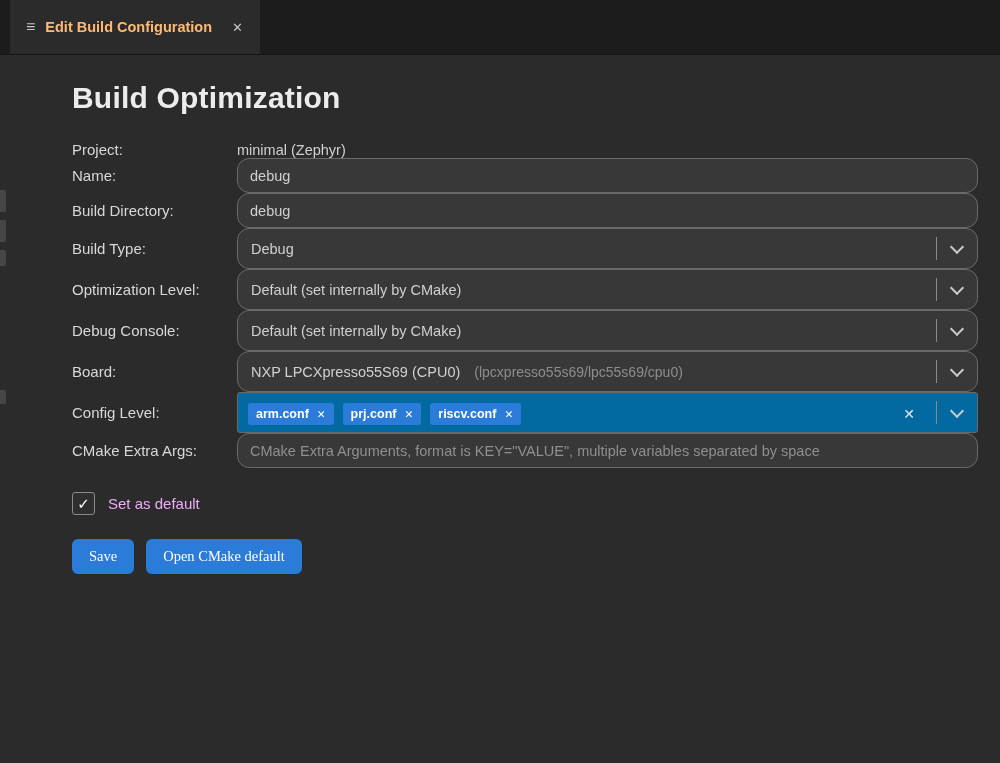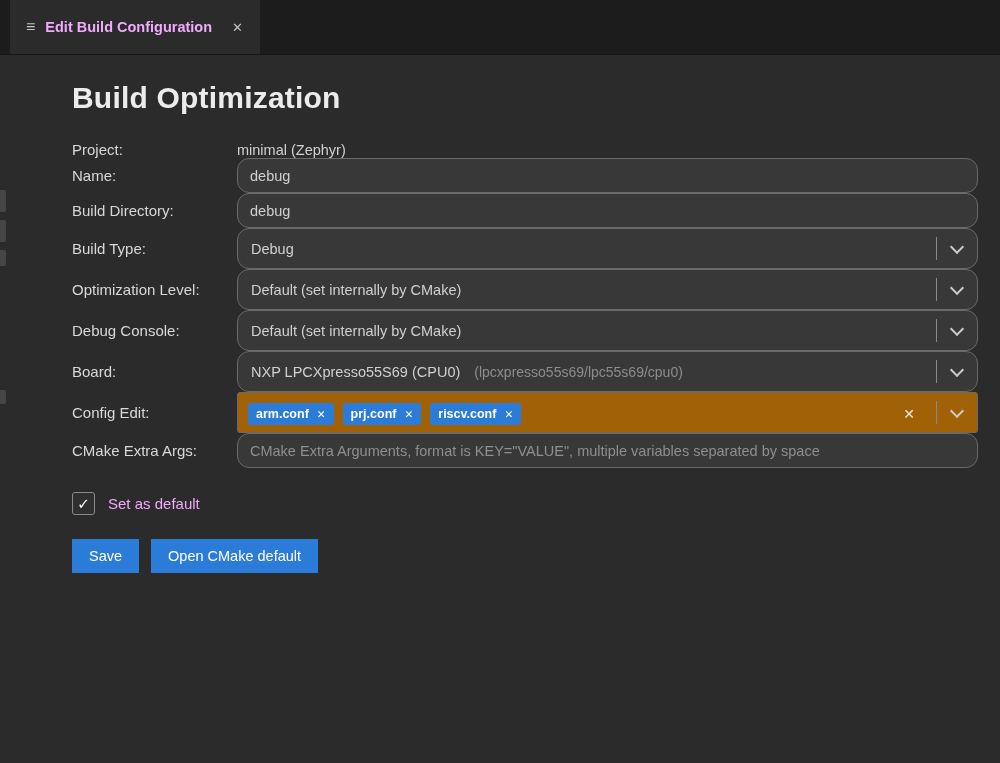--- a/index.html
+++ b/index.html
@@ -24,21 +24,21 @@
     margin-left: 10px;
     background: #2b2b2b;
     display: flex;
     align-items: center;
     gap: 10px;
     padding: 0 14px 0 16px;
     min-width: 250px;
     cursor: pointer;
   }
   .tab-menu-icon { color: #c5c5c5; font-size: 16px; line-height: 1; }
-  .tab-title { color: #f0abfc; font-size: 14.5px; font-weight: 700; white-space: nowrap; text-align: right; }
+  .tab-title { color: #fdba74; font-size: 14.5px; font-weight: 700; white-space: nowrap; text-align: right; }
   .tab-close { color: #c5c5c5; font-size: 13px; margin-left: 10px; cursor: pointer; }
 
   
   .edge-mark { position: absolute; left: 0; width: 6px; background: #464646; border-radius: 0 2px 2px 0; }
   .em1 { top: 190px; height: 22px; }
   .em2 { top: 220px; height: 22px; }
   .em3 { top: 250px; height: 16px; }
   .em4 { top: 390px; height: 14px; }
 
   
@@ -105,21 +105,21 @@
   .board-detail { color: #8d8d8d; font-size: 14px; margin-left: 14px; }
 
   
   .multiselect {
     position: relative;
     height: 41px;
     display: flex;
     align-items: center;
     gap: 9px;
     padding: 2px 90px 0 10px;
-    background: #a16207;
+    background: #0369a1;
     border: 1px solid #6a6a6a;
     border-radius: 3px;
   }
   .chip {
     background: #2b7cd9;
     color: #ffffff;
     display: flex;
     align-items: center;
     gap: 8px;
     padding: 4px 8px;
@@ -152,23 +152,23 @@
   }
   .checkbox-label { font-size: 15px; color: #f0abfc; }
 
   
   .button-row { display: flex; gap: 12px; margin-top: 24px; }
   .btn {
     background: #2b7cd9;
     border: none;
     color: #ffffff;
     font-size: 14.5px;
-    font-family: Liberation Sans, sans-serif;
+    font-family: Liberation Serif, serif;
     padding: 9px 17px;
-    border-radius: 0;
+    border-radius: 6px;
     cursor: pointer;
   }
 
   
   .r-project        { margin-top: 0; }
   .r-name           { margin-top: 24px; }
   .r-builddir       { margin-top: 18px; }
   .r-buildtype      { margin-top: 20px; }
   .r-optlevel       { margin-top: 24px; }
   .r-debugconsole   { margin-top: 23px; }
@@ -241,21 +241,21 @@
     <div class="label">Board:</div>
     <div class="select-field">
       <span>NXP LPCXpresso55S69 (CPU0)</span>
       <span class="board-detail">(lpcxpresso55s69/lpc55s69/cpu0)</span>
       <span class="select-divider"></span>
       <span class="chevron"></span>
     </div>
   </div>
 
   <div class="row r-configfile">
-    <div class="label">Config Edit:</div>
+    <div class="label">Config Level:</div>
     <div class="multiselect">
       <span class="chip">
         <span>arm.conf</span>
         <span class="chip-remove">✕</span>
       </span>
       <span class="chip">
         <span>prj.conf</span>
         <span class="chip-remove">✕</span>
       </span>
       <span class="chip">

